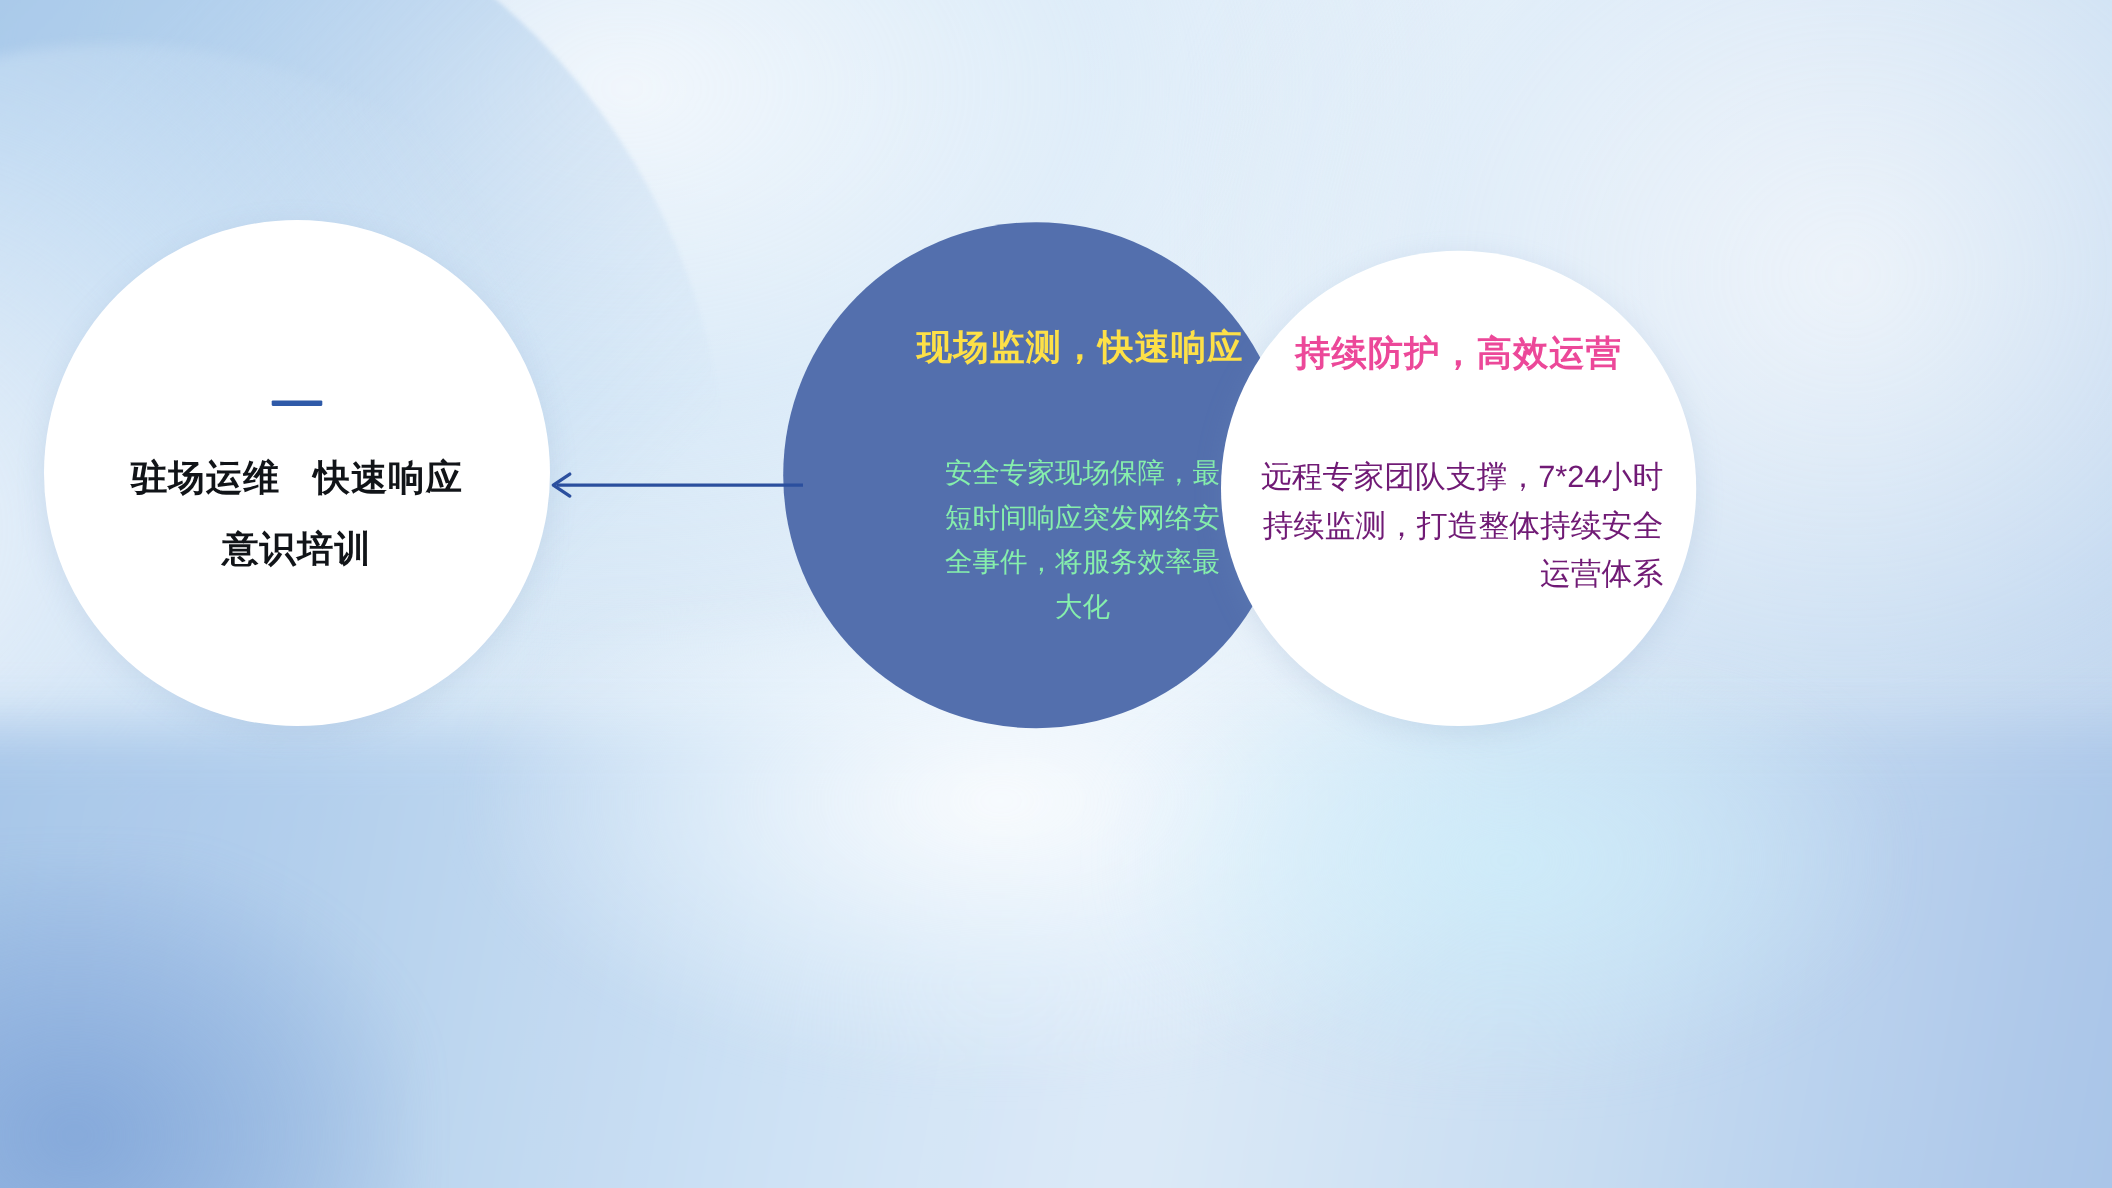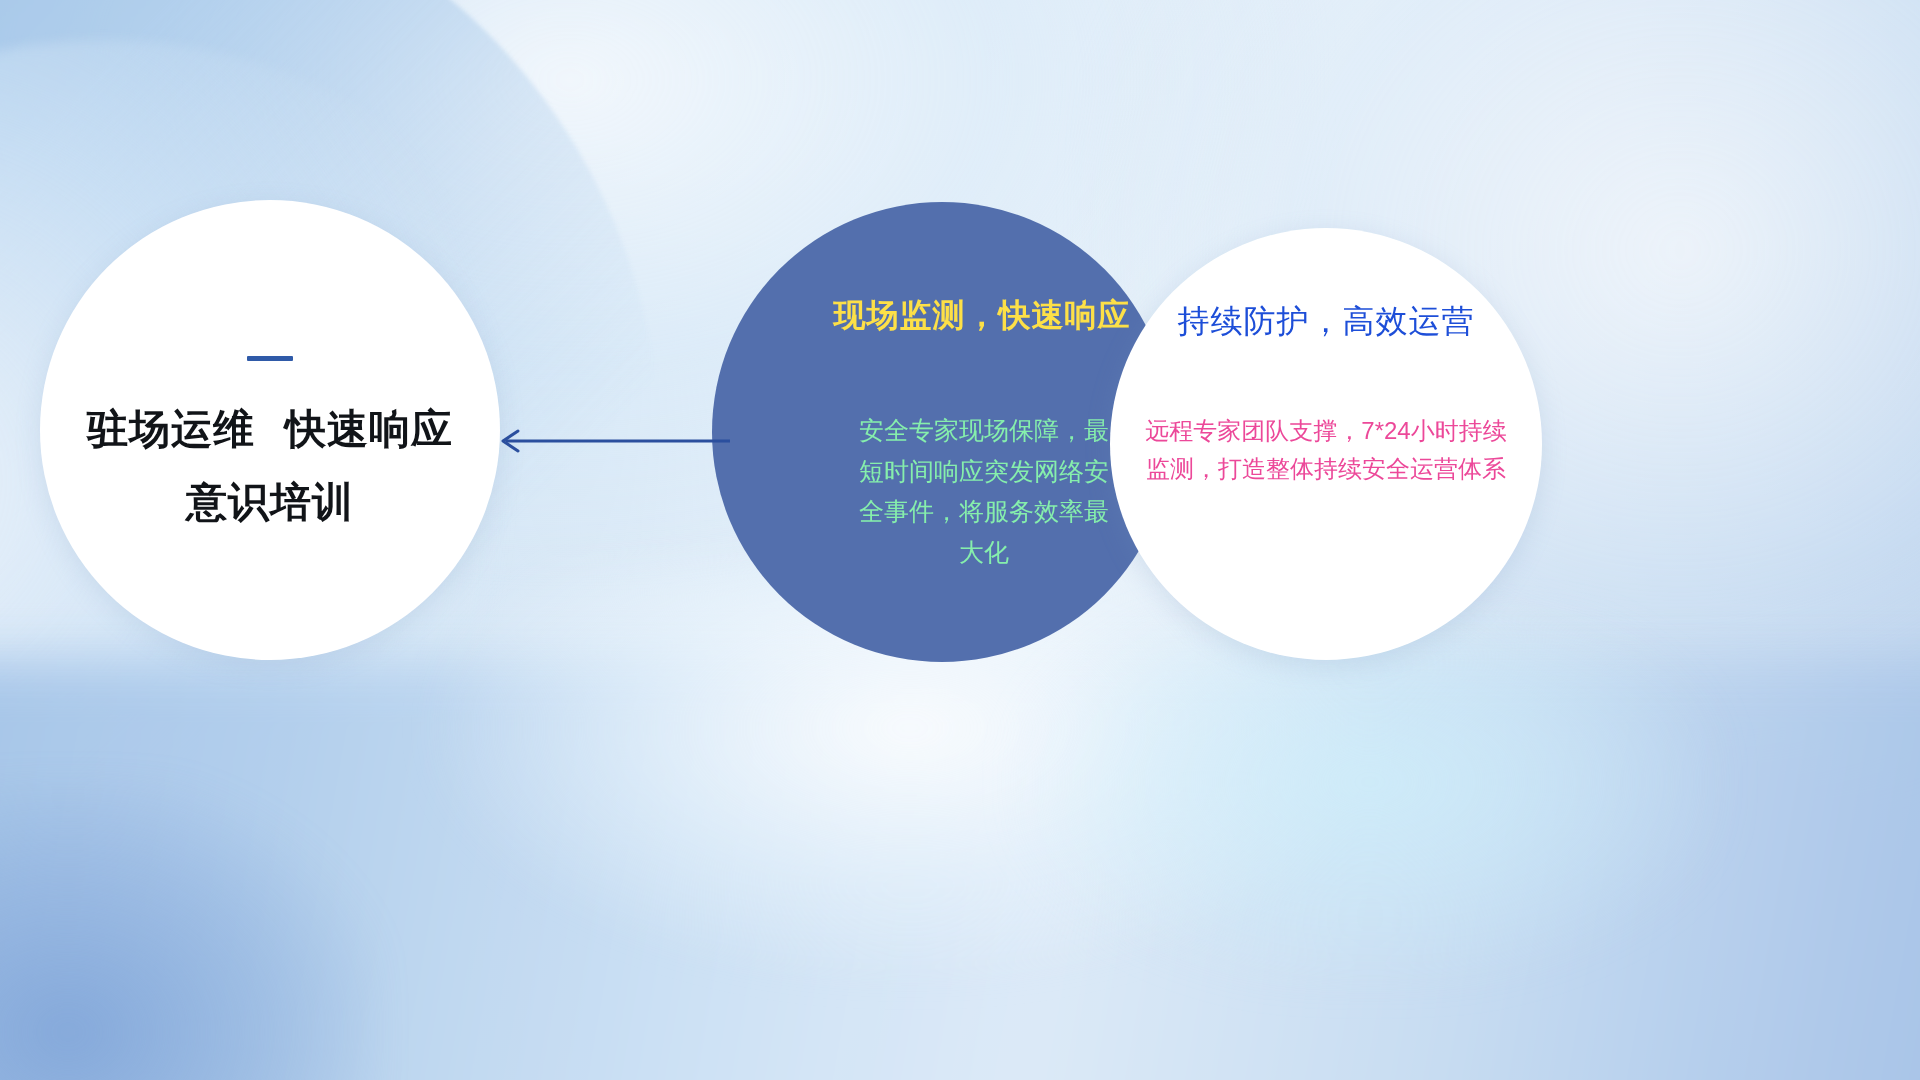--- a/index.html
+++ b/index.html
@@ -156,21 +156,21 @@
   .accent-dash {
     width: 46px; height: 5px;
     background: #2f5aa8;
     border-radius: 1px;
     margin-bottom: 48px;
   }
   .kw-row {
     display: flex;
     justify-content: center;
     gap: 30px;
-    font-size: 41px;
+    font-size: 33px;
     font-weight: bold;
     color: #111418;
     letter-spacing: 1px;
     line-height: 1.0;
     margin-bottom: 32px;
     white-space: nowrap;
   }
   .kw-row.last { margin-bottom: 0; }
 
   
@@ -202,32 +202,32 @@
   
   #right-content {
     position: absolute;
     left: 0; top: 0; width: 100%; height: 100%;
     display: flex; flex-direction: column;
     align-items: center;
     padding-top: 72px;
   }
   #right-title {
     font-size: 32px;
-    font-weight: normal;
-    color: #1d4ed8;
+    font-weight: bold;
+    color: #ec4899;
     letter-spacing: 1px;
     white-space: nowrap;
   }
   #right-body {
     margin-top: 68px;
     width: 372px;
-    font-size: 24px;
+    font-size: 28px;
     line-height: 1.58;
-    color: #ec4899;
-    text-align: center;
+    color: #701a75;
+    text-align: right;
   }
 
   
   #arrow {
     position: absolute;
     left: 492px; top: 424px;
     width: 240px; height: 34px;
     z-index: 6;
   }
 </style>

